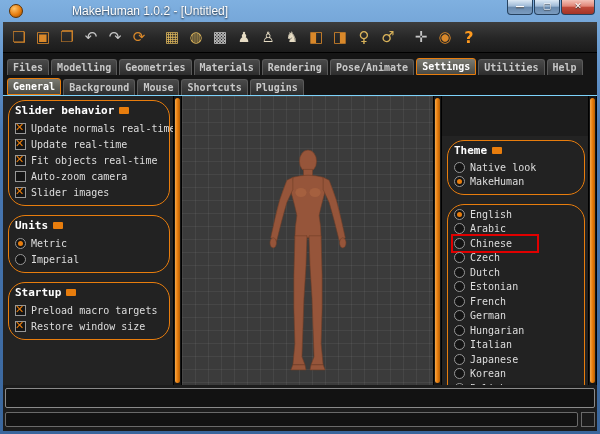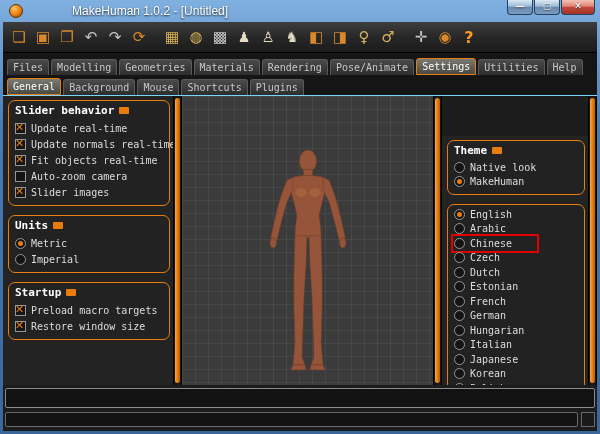--- a/index.html
+++ b/index.html
@@ -24,33 +24,33 @@
   .toolbar{height:30px;flex:none;display:flex;align-items:center;padding:0 4px;
     background:linear-gradient(#3d3d3d,#262626 55%,#1b1b1b);border-bottom:1px solid #000;}
   .ticon{width:24px;height:24px;flex:none;display:flex;align-items:center;justify-content:center;
     font-family:"DejaVu Sans",sans-serif;font-size:15px;color:#d9882a;cursor:default;}
   .ticon.gray{color:#c6c6c6;}
   .ticon.tan{color:#d8b25a;}
   .ticon.bone{color:#e6dcc4;font-size:14px;}
   .ticon.help{color:#ff9a1e;font-weight:bold;font-size:16px;}
   .tgap{width:9px;flex:none;}
   
-  .tabbar{flex:none;display:flex;align-items:flex-end;background:#151515;padding:2px 4px 0;}
+  .tabbar{flex:none;display:flex;align-items:flex-end;background:#151515;padding:2px 4px 0;font-weight:bold;}
   .tabbar.main{height:20px;}
   .tabbar.sub{height:18px;border-bottom:1px solid #7dd3fc;}
   .tab{flex:none;margin-right:2px;padding:2px 5px;font-size:10px;color:#c8c8c8;
     background:linear-gradient(#4a4a4a,#2d2d2d);border:1px solid #5a5a5a;border-bottom:none;
     border-radius:3px 3px 0 0;white-space:nowrap;}
   .tab.selected{background:linear-gradient(#7a7a72,#4a4a44);border:1px solid #e87d0d;color:#fff;}
   
   .content{flex:1;display:flex;min-height:0;}
   .panel{box-sizing:border-box;overflow:hidden;background:#232323;padding:4px 3px 0 5px;}
   .panel.left{width:170px;flex:none;}
   .panel.right{width:146px;flex:none;margin-top:40px;}
-  .group{border:1px solid #e87d0d;border-radius:7px;background:#222;
+  .group{border:1px solid #e87d0d;border-radius:17px;background:#222;
     padding:2px 4px 5px 6px;margin-bottom:9px;}
   .gtitle{font-weight:bold;font-size:11px;color:#fff;margin:1px 0 3px;white-space:nowrap;}
   .gtitle::after{content:"";display:inline-block;width:10px;height:7px;background:#e87d0d;
     margin-left:5px;border-radius:1px;}
   .row{display:flex;align-items:center;height:16px;font-size:10px;color:#ddd;white-space:nowrap;position:relative;}
   .panel.right .row{height:14.5px;}
   .cb{width:9px;height:9px;flex:none;border:1px solid #979797;background:#141414;margin-right:5px;position:relative;}
   .cb.checked::after{content:"✕";position:absolute;left:-1px;top:-3px;color:#e87d0d;
     font:bold 11px "DejaVu Sans",sans-serif;}
   .radio{width:9px;height:9px;flex:none;border:1px solid #979797;border-radius:50%;background:#141414;
@@ -136,25 +136,25 @@
       <span class="tab">Plugins</span>
     </div>
 
     <div class="content">
 
       <div class="panel left">
         <div class="group">
           <div class="gtitle">Slider behavior</div>
           <div class="row">
             <span class="cb checked"></span>
+            <span>Update normals real-time</span>
+          </div>
+          <div class="row">
+            <span class="cb checked"></span>
             <span>Update real-time</span>
-          </div>
-          <div class="row">
-            <span class="cb checked"></span>
-            <span>Update normals real-time</span>
           </div>
           <div class="row">
             <span class="cb checked"></span>
             <span>Fit objects real-time</span>
           </div>
           <div class="row">
             <span class="cb"></span>
             <span>Auto-zoom camera</span>
           </div>
           <div class="row">

